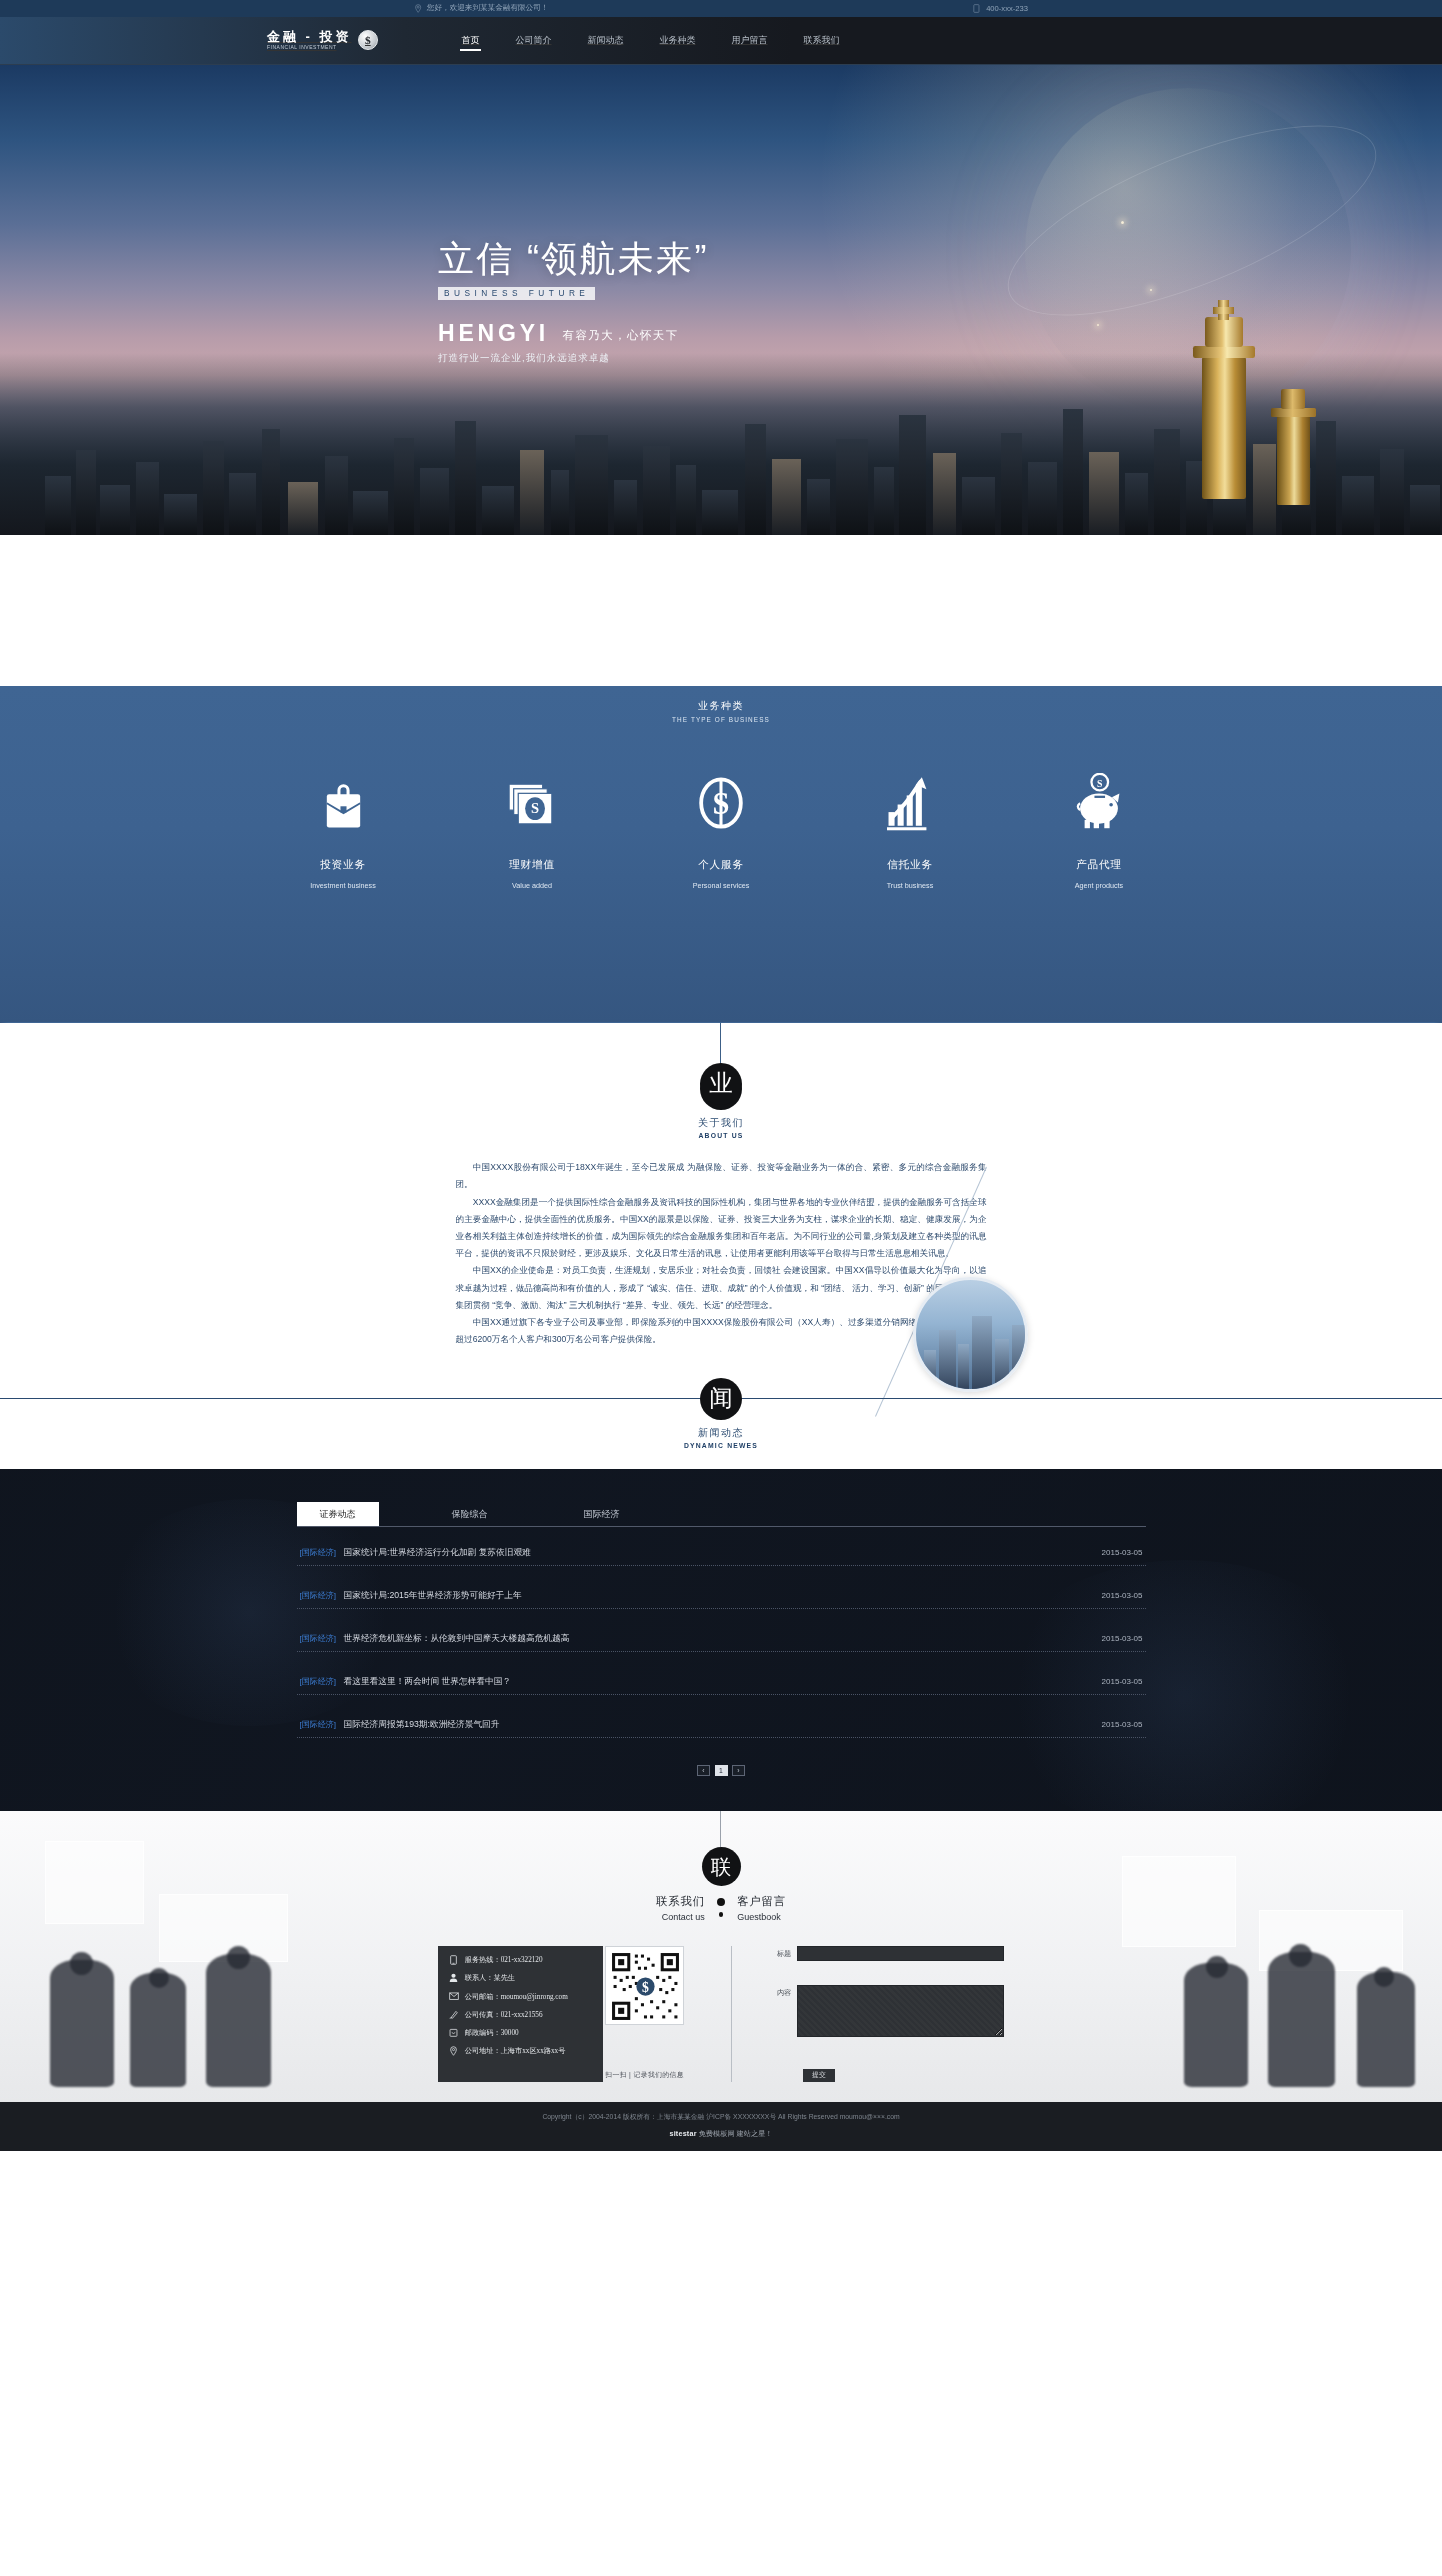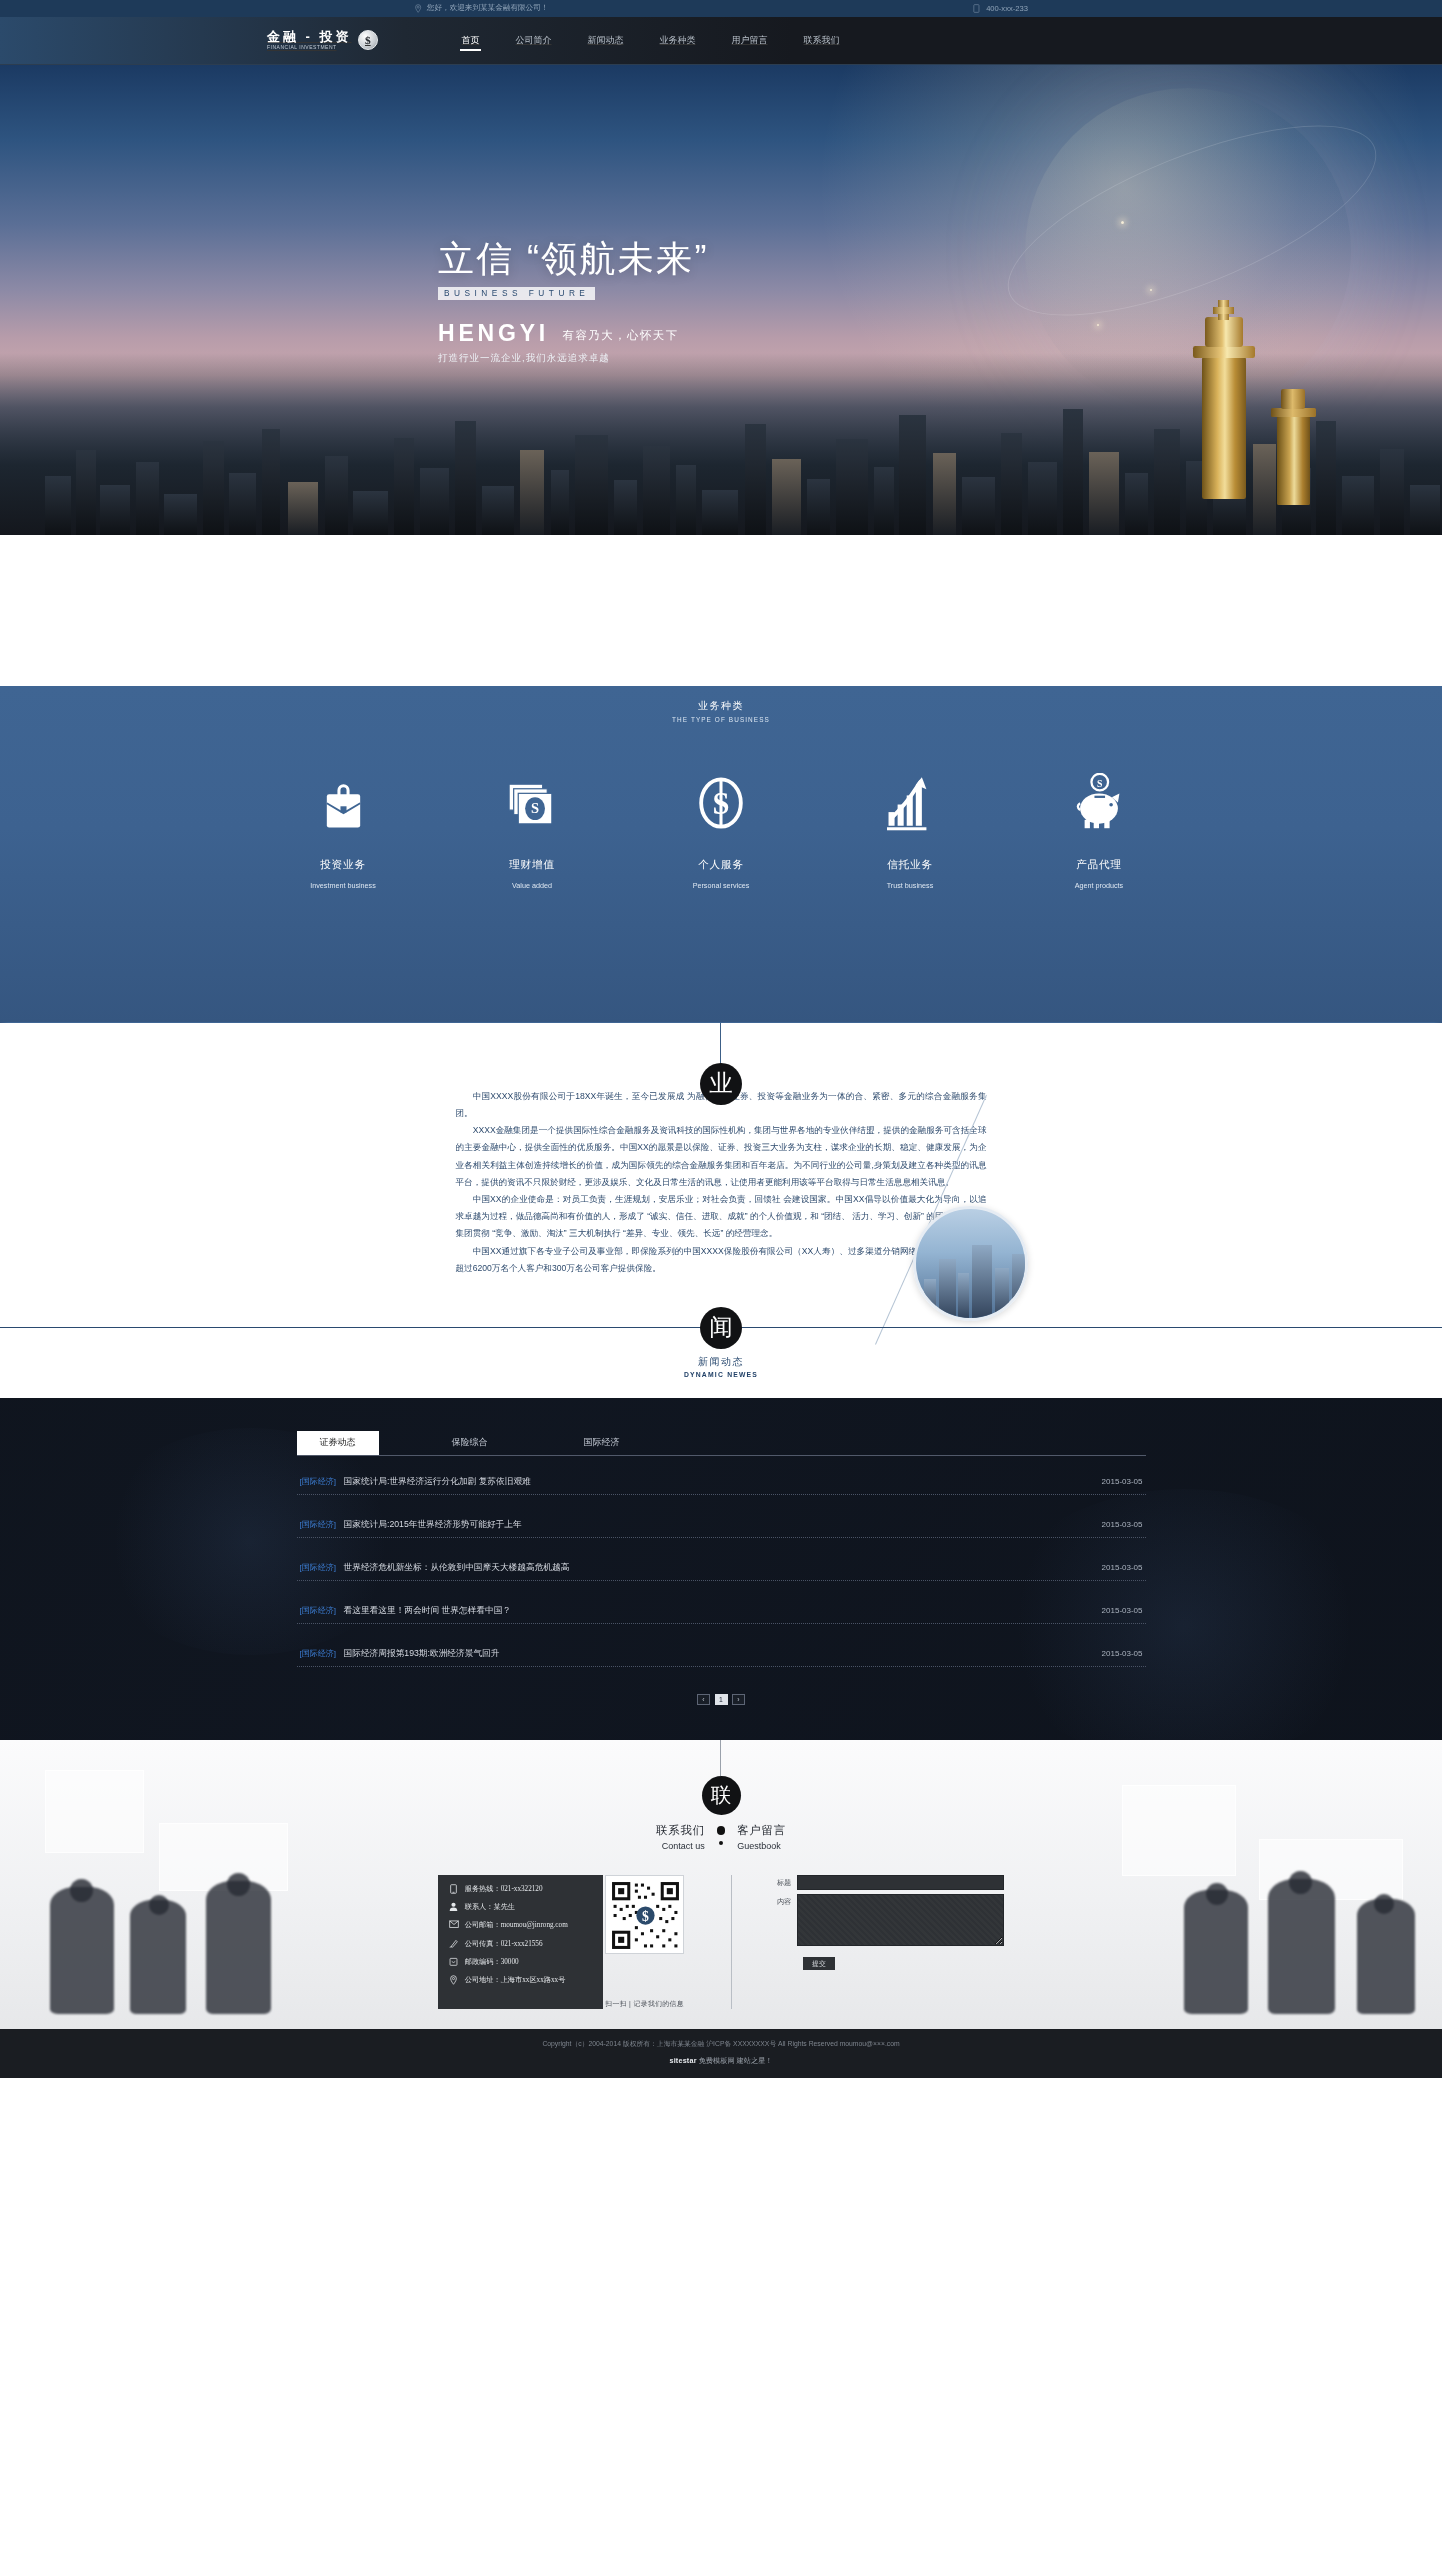--- a/index.html
+++ b/index.html
@@ -279,21 +279,21 @@
   .qr-wrap { width: 83px; display: flex; flex-direction: column; align-items: center; }
   .qr {
     width: 79px; height: 79px; background: #fff; padding: 3px; border: 0.8px solid #cfd3d8;
     position: relative;
   }
   .qr-note { font-size: 6.8px; color: #4a4f57; margin-top: 45px; letter-spacing: 0.4px; }
 
   .center-divider { width: 0.8px; background: #b9bec5; margin: 0 45px; }
 
   .form-col { width: 227px; }
-  .form-row { display: flex; align-items: flex-start; margin-bottom: 4px; }
+  .form-row { display: flex; align-items: flex-start; margin-bottom: 24px; }
   .form-lbl { font-size: 7.2px; color: #4b5158; width: 20px; padding-top: 3px; }
   .form-inp {
     flex: 1; height: 15px; background: #2e3135; border: 0.8px solid #23262a;
   }
   .form-area {
     flex: 1; height: 52px;
     background: repeating-linear-gradient(45deg, #2e3135, #2e3135 2.3px, #333639 2.3px, #333639 4.5px);
     border: 0.8px solid #23262a;
   }
   .submit-btn {
@@ -546,20 +546,25 @@
         </div>
       </div>
       <svg class="curve-bottom" viewBox="0 0 1902 60" preserveAspectRatio="none" style="height:45px;margin-top:-0.8px;">
         <path d="M0,0 C520,68 1382,68 1902,0 Z" fill="#3f6593"></path>
       </svg>
     </div>
   </div>
 
   <div class="about">
     <div style="position:absolute;left:720px;top:0;width:0.8px;height:45px;background:#3c5f87;"></div>
+    <div class="sec-head">
+      <div class="circle-badge">简</div>
+      <div class="sec-cn">关于我们</div>
+      <div class="sec-en">ABOUT US</div>
+    </div>
 
     <div class="about-body">
       <div class="about-text">
         <p>中国XXXX股份有限公司于18XX年诞生，至今已发展成 为融保险、证券、投资等金融业务为一体的合、紧密、多元的综合金融服务集团。</p>
         <p>XXXX金融集团是一个提供国际性综合金融服务及资讯科技的国际性机构，集团与世界各地的专业伙伴结盟，提供的金融服务可含括全球的主要金融中心，提供全面性的优质服务。中国XX的愿景是以保险、证券、投资三大业务为支柱，谋求企业的长期、稳定、健康发展，为企业各相关利益主体创造持续增长的价值，成为国际领先的综合金融服务集团和百年老店。为不同行业的公司量,身策划及建立各种类型的讯息平台，提供的资讯不只限於财经，更涉及娱乐、文化及日常生活的讯息，让使用者更能利用该等平台取得与日常生活息息相关讯息。</p>
         <p>中国XX的企业使命是：对员工负责，生涯规划，安居乐业；对社会负责，回馈社 会建设国家。中国XX倡导以价值最大化为导向，以追求卓越为过程，做品德高尚和有价值的人，形成了 “诚实、信任、进取、成就” 的个人价值观，和 “团结、 活力、学习、创新” 的团队价值观。集团贯彻 “竞争、激励、淘汰” 三大机制执行 “差异、专业、领先、长远” 的经营理念。</p>
         <p>中国XX通过旗下各专业子公司及事业部，即保险系列的中国XXXX保险股份有限公司（XX人寿）、过多渠道分销网络，以统一的品牌向超过6200万名个人客户和300万名公司客户提供保险。</p>
       </div>
       <div class="diag-line"></div>
       <div class="about-photo">

